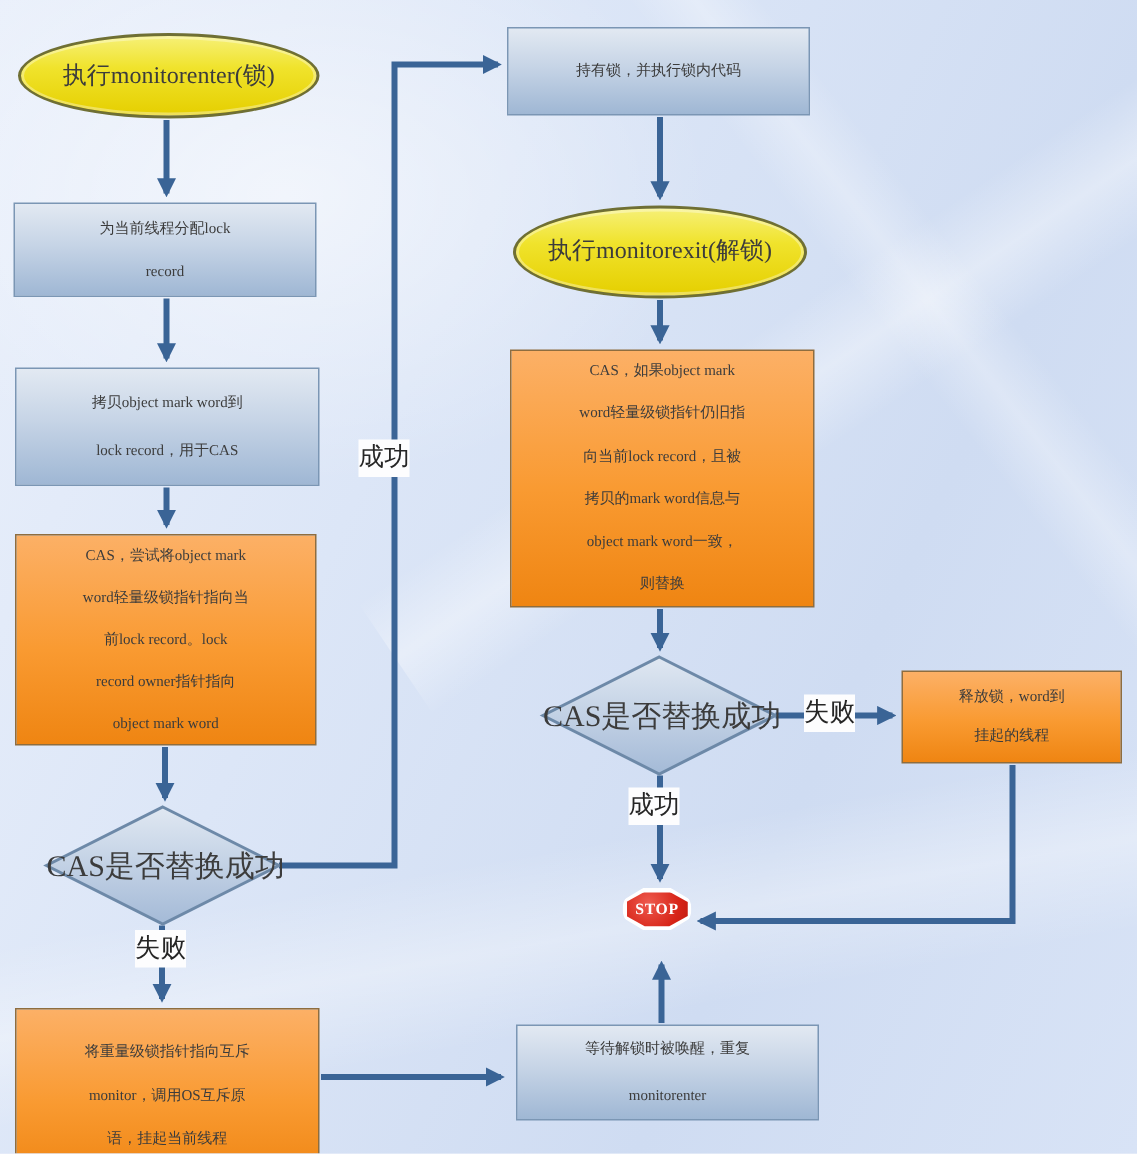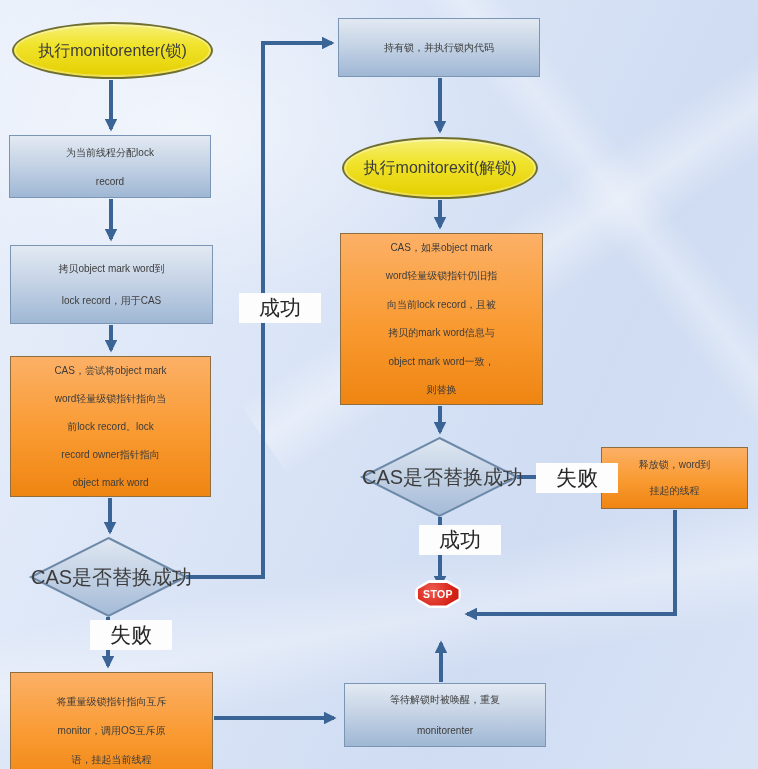--- a/index.html
+++ b/index.html
@@ -1,19 +1,19 @@
 <!DOCTYPE html>
 <html><head>
 <meta charset="utf-8">
 <style>
   html,body{margin:0;padding:0;background:#e7edf9;}
   .stage{
     position:relative;width:758px;height:769px;overflow:hidden;
     background:linear-gradient(115deg,#eaf0fb 0%,#dce6f7 35%,#cfdcf2 70%,#d8e3f6 100%);
-    font-family:Liberation Sans, sans-serif;
+    font-family:Liberation Serif, serif;
   }
   
   .swirl{position:absolute;z-index:0;pointer-events:none;}
   .swirl-a{left:-120px;top:-80px;width:620px;height:420px;
     background:radial-gradient(ellipse at center,rgba(255,255,255,.55) 0%,rgba(255,255,255,0) 65%);}
   .swirl-b{left:180px;top:120px;width:980px;height:90px;transform:rotate(-34deg);transform-origin:center;
     background:linear-gradient(180deg,rgba(255,255,255,0) 0%,rgba(255,255,255,.38) 50%,rgba(255,255,255,0) 100%);}
   .swirl-c{left:240px;top:230px;width:860px;height:70px;transform:rotate(52deg);
     background:linear-gradient(180deg,rgba(255,255,255,0) 0%,rgba(255,255,255,.30) 50%,rgba(255,255,255,0) 100%);}
   .swirl-d{left:-140px;top:560px;width:1100px;height:120px;transform:rotate(-10deg);
@@ -40,24 +40,24 @@
     border:2px solid #6f6f34;border-radius:50%;
     box-shadow:inset 0 0 0 2px rgba(255,255,255,.35);
     font-size:16px;white-space:nowrap;
   }
   .diamond-label{
     position:absolute;z-index:2;display:flex;align-items:center;justify-content:flex-start;
     color:#3c3c3c;font-size:20px;white-space:nowrap;
   }
   .edge-label{
     position:absolute;z-index:3;background:#fdfdfe;color:#262626;
-    font-size:21px;line-height:1.35;padding:1px 20px;
+    font-size:17px;line-height:1.35;padding:1px 0;
   }
   .stop-sign{
-    position:absolute;z-index:2;left:415px;top:580px;width:46px;height:28px;
+    position:absolute;z-index:2;left:415px;top:592px;width:46px;height:28px;
     background:#ffffff;
     clip-path:polygon(30% 0,70% 0,100% 30%,100% 70%,70% 100%,30% 100%,0 70%,0 30%);
     display:flex;align-items:center;justify-content:center;border-radius:22px;
   }
   .stop-inner{
     position:absolute;left:2.5px;top:2.5px;right:2.5px;bottom:2.5px;
     background:radial-gradient(circle at 35% 30%,#ee5a4e 0%,#d72417 65%,#c01b0f 100%);
     clip-path:polygon(30% 0,70% 0,100% 30%,100% 70%,70% 100%,30% 100%,0 70%,0 30%);
     display:flex;align-items:center;justify-content:center;
     color:#fff;font-size:10.5px;font-weight:bold;letter-spacing:.4px;

